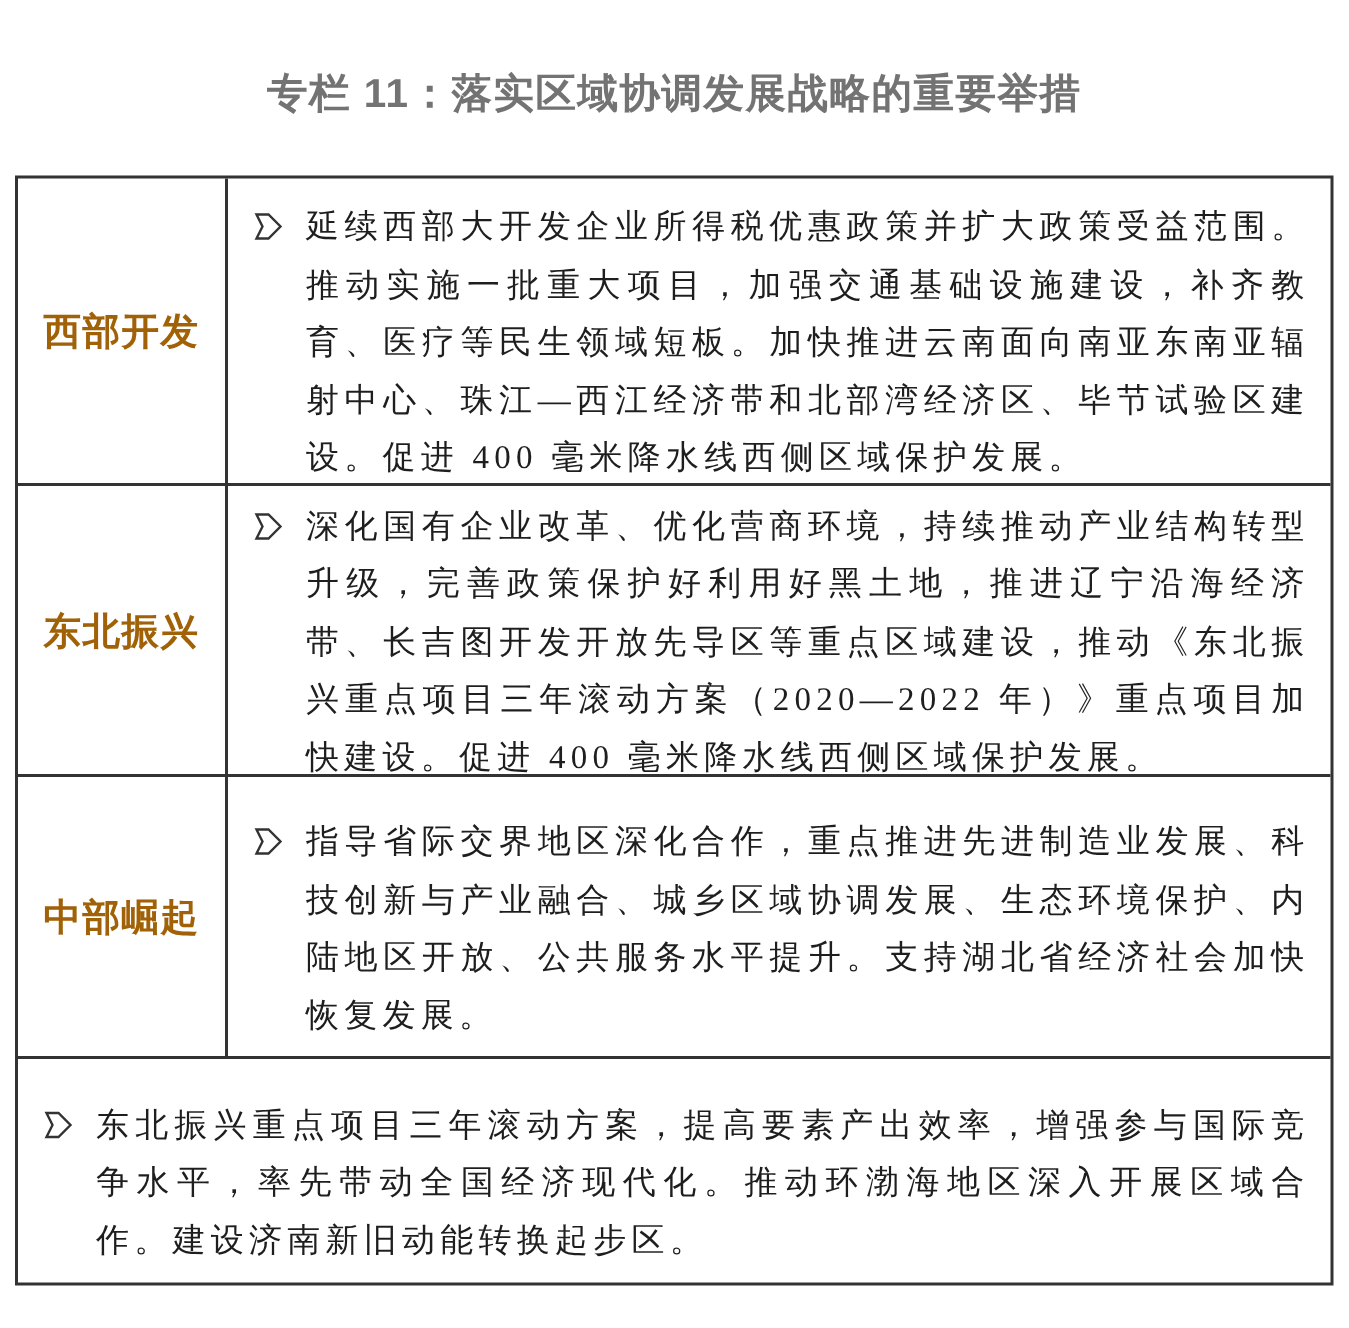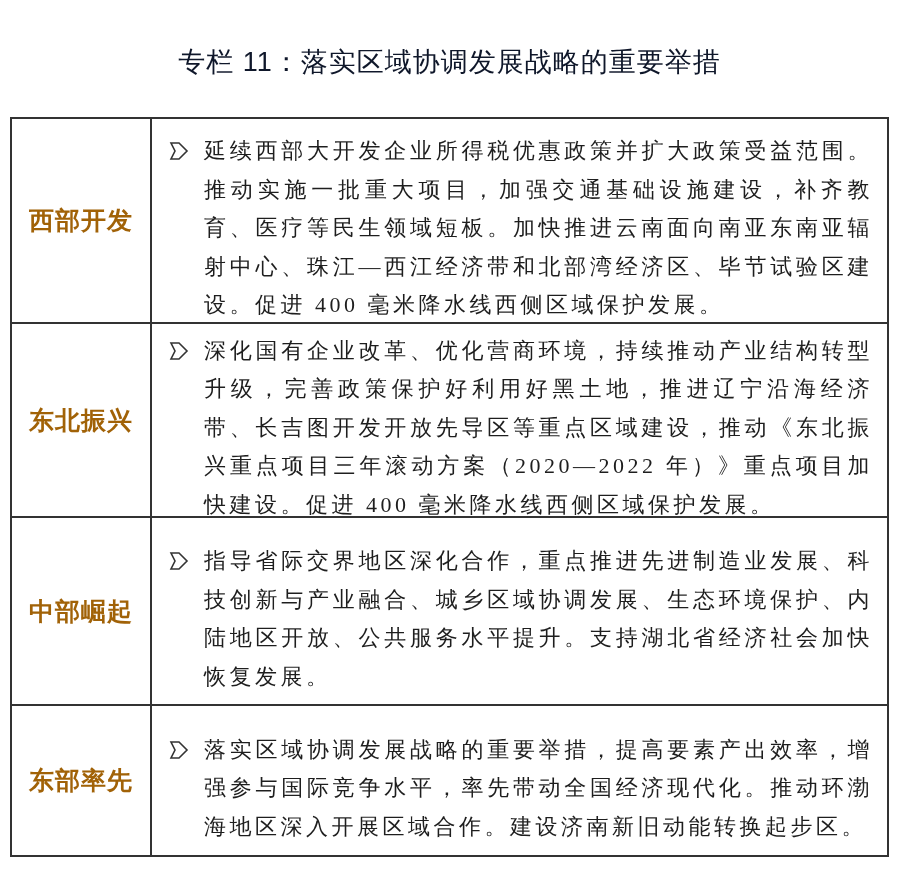--- a/index.html
+++ b/index.html
@@ -10,24 +10,24 @@
     font-family:"Liberation Serif","DejaVu Serif",serif;
     color:#1b1b1b;
   }
   .page{position:relative;width:899px;height:885px;background:#ffffff;}
 
   .title{
     margin:0;
     padding-top:44px;
     text-align:center;
     font-family:"Liberation Sans","DejaVu Sans",sans-serif;
-    font-weight:400;
+    font-weight:700;
     font-size:27px;
     letter-spacing:1px;
-    color:#0f172a;
+    color:#737373;
   }
 
   .tbl{
     position:absolute;
     left:10px;
     top:117px;
     width:879px;
     border:2px solid #333;
     box-sizing:border-box;
     background:#fff;
@@ -132,27 +132,26 @@
             <svg width="21" height="24" viewBox="0 0 21 24" aria-hidden="true">
               <polygon points="3,4 11,4 19,12 11,20 3,20 7,12" fill="#ffffff" stroke="#333333" stroke-width="1.6" stroke-linejoin="miter"></polygon>
             </svg>
           </span>
           <p class="entry-text">指导省际交界地区深化合作，重点推进先进制造业发展、科技创新与产业融合、城乡区域协调发展、生态环境保护、内陆地区开放、公共服务水平提升。支持湖北省经济社会加快恢复发展。</p>
         </div>
       </div>
     </div>
 
     <div class="row">
-      <div class="label-cell">东部率先</div>
       <div class="content-cell">
         <div class="entry">
           <span class="bullet">
             <svg width="21" height="24" viewBox="0 0 21 24" aria-hidden="true">
               <polygon points="3,4 11,4 19,12 11,20 3,20 7,12" fill="#ffffff" stroke="#333333" stroke-width="1.6" stroke-linejoin="miter"></polygon>
             </svg>
           </span>
-          <p class="entry-text">落实区域协调发展战略的重要举措，提高要素产出效率，增强参与国际竞争水平，率先带动全国经济现代化。推动环渤海地区深入开展区域合作。建设济南新旧动能转换起步区。</p>
+          <p class="entry-text">东北振兴重点项目三年滚动方案，提高要素产出效率，增强参与国际竞争水平，率先带动全国经济现代化。推动环渤海地区深入开展区域合作。建设济南新旧动能转换起步区。</p>
         </div>
       </div>
     </div>
 
   </div>
 </div>
 
 </body></html>

